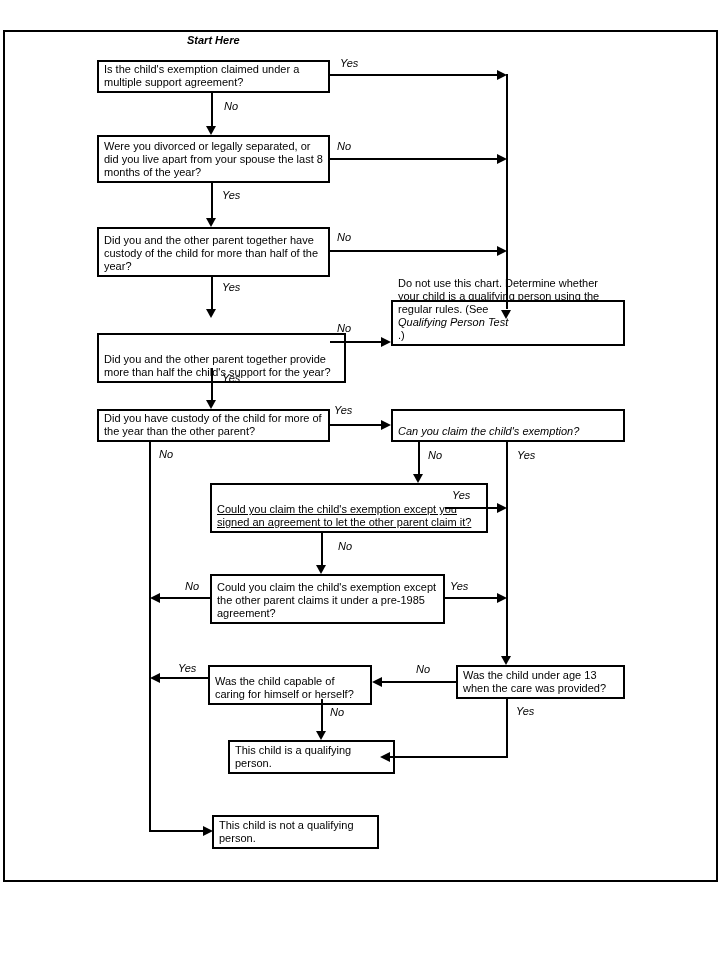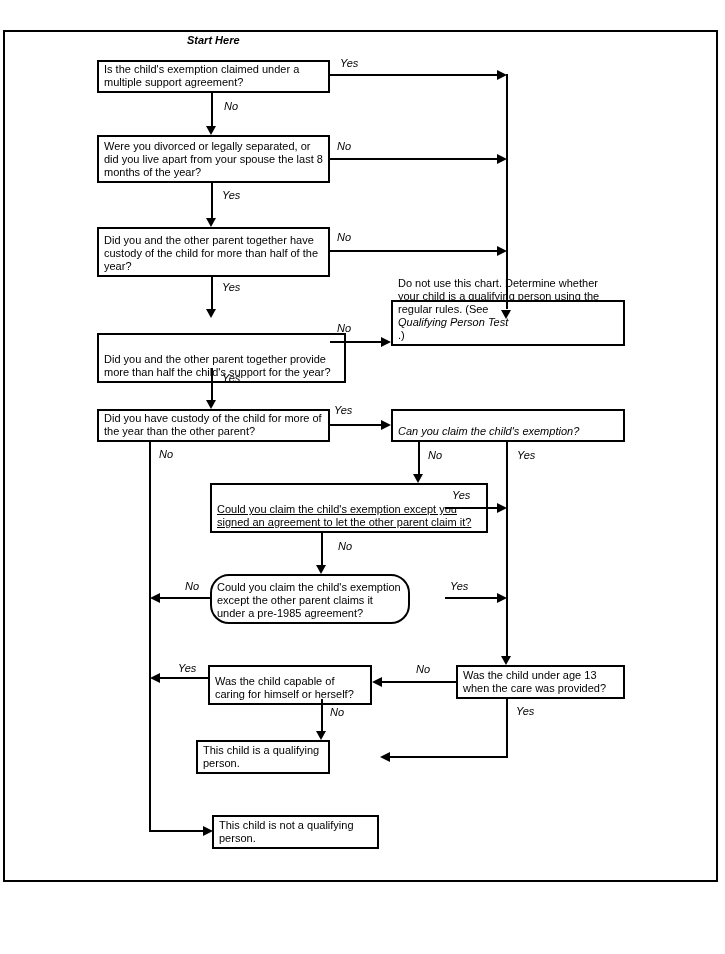--- a/index.html
+++ b/index.html
@@ -50,30 +50,30 @@
   </div>
   <div class="node" style="left:97px;top:409px;width:233px;height:33px;">
     <span>Did you have custody of the child for more of the year than the other parent?</span>
   </div>
   <div class="node" style="left:391px;top:409px;width:234px;height:33px;font-style:italic;">
     <span>Can you claim the child's exemption?</span>
   </div>
   <div class="node" style="left:210px;top:483px;width:278px;height:50px;text-decoration:underline;">
     <span>Could you claim the child's exemption except you signed an agreement to let the other parent claim it?</span>
   </div>
-  <div class="node" style="left:210px;top:574px;width:200px;height:50px;border-radius:19px;">
+  <div class="node" style="left:210px;top:574px;width:235px;height:50px;">
     <span>Could you claim the child's exemption except the other parent claims it under a pre-1985 agreement?</span>
   </div>
   <div class="node" style="left:208px;top:665px;width:164px;height:40px;">
     <span>Was the child capable of caring for himself or herself?</span>
   </div>
   <div class="node" style="left:456px;top:665px;width:169px;height:34px;">
     <span>Was the child under age 13 when the care was provided?</span>
   </div>
-  <div class="node" style="left:196px;top:740px;width:134px;height:34px;">
+  <div class="node" style="left:228px;top:740px;width:167px;height:34px;">
     <span>This child is a qualifying person.</span>
   </div>
   <div class="node" style="left:212px;top:815px;width:167px;height:34px;">
     <span>This child is not a qualifying person.</span>
   </div>
 
   <div class="line" style="left:330px;top:74px;width:168px;height:2px;"></div>
   <div class="ar-right" style="left:497px;top:70px;"></div>
   <div class="line" style="left:506px;top:74px;width:2px;height:235px;"></div>
   <div class="ar-down" style="left:501px;top:310px;"></div>

